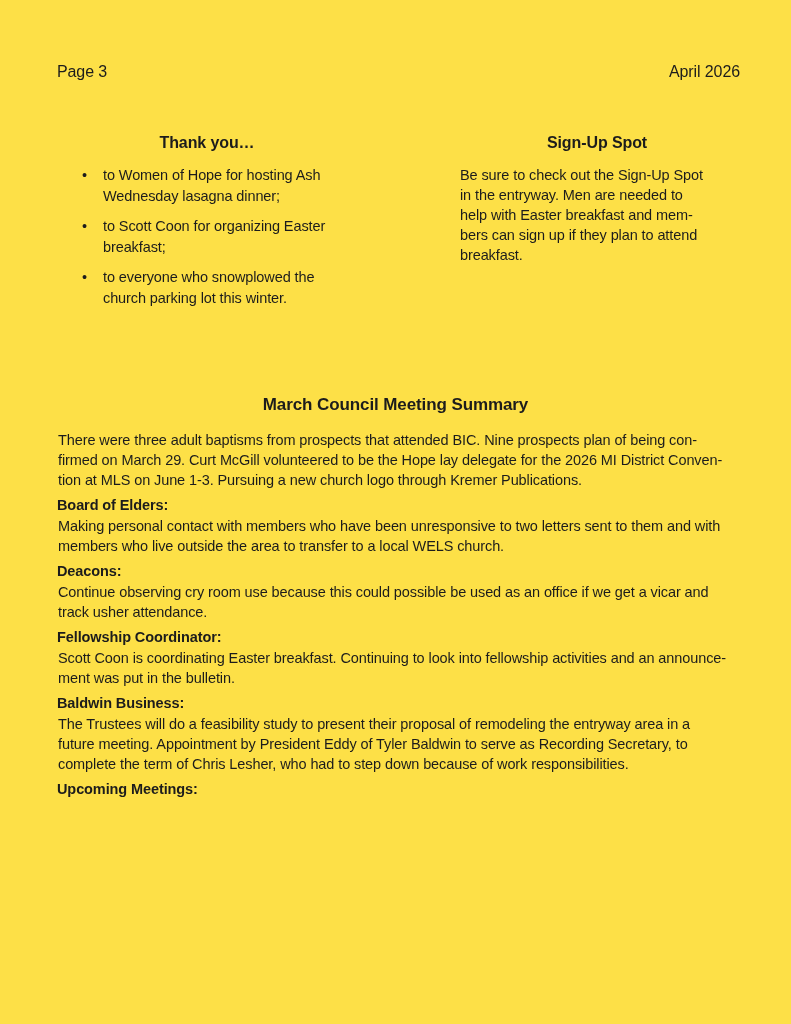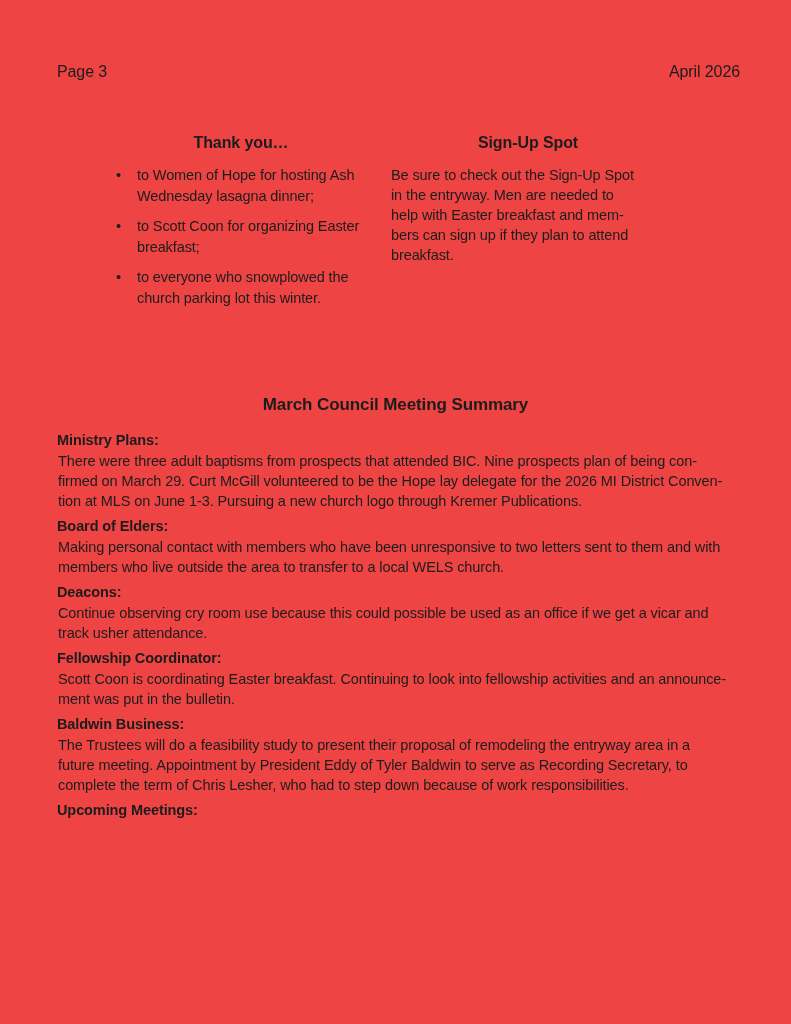--- a/index.html
+++ b/index.html
@@ -4,38 +4,39 @@
 <style>
   html, body {
     margin: 0;
     padding: 0;
     background: #ffffff;
   }
   .sheet {
     position: relative;
     width: 791px;
     height: 1024px;
-    background: #ef4444;
+    background: #fde047;
     font-family: "Liberation Sans", sans-serif;
     color: #1c1c1c;
     letter-spacing: -0.1px;
     overflow: hidden;
     box-sizing: border-box;
   }
   .page-header {
     display: flex;
     justify-content: space-between;
     align-items: baseline;
     padding: 62px 51px 0 57px;
     font-size: 16px;
     line-height: 20px;
   }
   .cols {
     display: flex;
-    padding: 0 91px;
+    justify-content: space-between;
+    padding: 0 57px;
     margin-top: 51px;
   }
   .col-left  { width: 300px; }
   .col-right { width: 274px; }
   .col-title {
     font-weight: bold;
     font-size: 16px;
     line-height: 19px;
     text-align: center;
     margin: 0 0 13px 0;
@@ -122,21 +123,20 @@
 bers can sign up if they plan to attend
 breakfast.</p>
     </div>
 
   </div>
 
   <div class="summary">
     <h1 class="summary-title">March Council Meeting Summary</h1>
 
     <div class="section">
-      <h3>Ministry Plans:</h3>
       <p>There were three adult baptisms from prospects that attended BIC. Nine prospects plan of being con-
 firmed on March 29.  Curt McGill volunteered to be the Hope lay delegate for the 2026 MI District Conven-
 tion at MLS on June 1-3. Pursuing a new church logo through Kremer Publications.</p>
     </div>
 
     <div class="section">
       <h3>Board of Elders:</h3>
       <p>Making personal contact with members who have been unresponsive to two letters sent to them and with
 members who live outside the area to transfer to a local WELS church.</p>
     </div>

